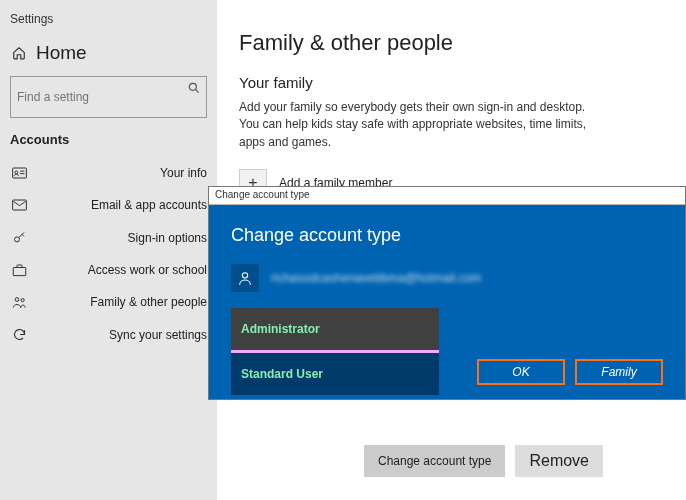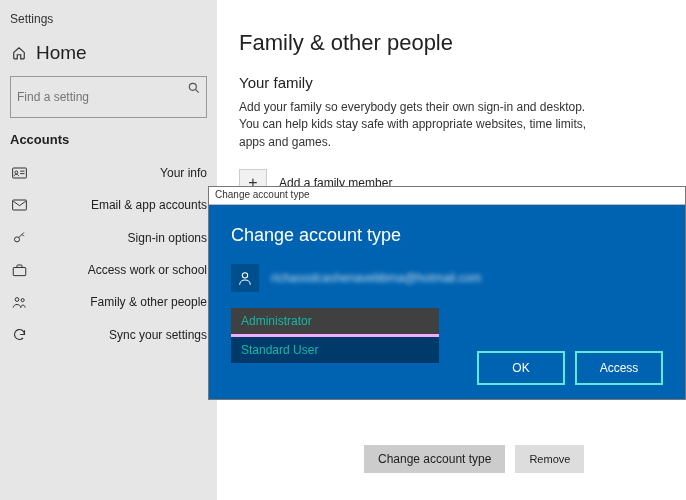--- a/index.html
+++ b/index.html
@@ -22,38 +22,38 @@
 .main { position: absolute; left: 217px; top: 0; right: 0; height: 500px; background: #fff; padding: 30px 22px 0 22px; }
 .page-title { font-size: 22px; font-weight: 400; color: #222; margin-bottom: 18px; }
 .sub-title { font-size: 15px; color: #222; margin-bottom: 8px; }
 .desc { font-size: 12px; color: #333; line-height: 1.45; max-width: 360px; margin-bottom: 18px; }
 
 .add-row { display: flex; align-items: center; font-size: 12px; color: #222; }
 .add-plus { width: 28px; height: 28px; background: #f1f1f1; border: 1px solid #ccc; display: inline-flex; align-items: center; justify-content: center; margin-right: 12px; font-size: 16px; color: #333; }
 
 .account-btns { display: flex; gap: 10px; margin-left: 125px; margin-top: 248px; }
 .account-btn { background: #ccc; border: none; font-size: 12px; padding: 7px 14px; color: #222; cursor: pointer; }
-.remove-btn { background: #ddd; border: none; font-size: 11px; padding: 7px 14px; color: #222; cursor: pointer; }
+.remove-btn { background: #ddd; border: none; font-size: 16px; padding: 7px 14px; color: #222; cursor: pointer; }
 
 .dialog { position: absolute; left: 208px; top: 186px; width: 478px; background: #fff; border: 1px solid #777; }
 .dialog-titlebar { height: 18px; background: #fff; font-size: 10px; color: #333; padding: 2px 6px; border-bottom: 1px solid #bbb; }
 .dialog-body { background: #0063b1; padding: 20px 22px 18px 22px; height: 194px; position: relative; }
 .dialog-heading { font-size: 18px; font-weight: 300; color: #fff; margin-bottom: 18px; }
 
 .user-row { display: flex; align-items: center; margin-bottom: 16px; }
 .avatar-sq { width: 28px; height: 28px; background: rgba(0,0,0,0.2); display: inline-flex; align-items: center; justify-content: center; margin-right: 12px; }
 .user-email { color: #bcd6ea; font-size: 12px; filter: blur(2px); }
 
 .dropdown { width: 208px; }
-.dd-row { padding: 6px 10px; font-size: 12px; color: #14b8a6; cursor: pointer; }
+.dd-row { padding: 14px 10px; font-size: 12px; color: #86efac; cursor: pointer; font-weight: bold; }
 .dd-row.admin { background: #404040; }
 .dd-row.standard { background: #003a6b; border-top: 3px solid #f0abfc; }
 
 .dialog-actions { display: flex; justify-content: flex-end; gap: 10px; position: absolute; right: 22px; bottom: 14px; }
-.dlg-btn { min-width: 88px; height: 34px; background: #0063b1; border: 2px solid #5eead4; color: #fff; font-size: 12px; cursor: pointer; }
+.dlg-btn { min-width: 88px; height: 26px; background: #0063b1; border: 2px solid #f97316; color: #fff; font-size: 12px; cursor: pointer; font-style: italic; }
 
 svg { display: block; }
 </style>
 </head>
 <body>
 
 <div class="sidebar">
   <div class="sidebar-title">Settings</div>
 
   <div class="home-row">
@@ -174,16 +174,16 @@
       <span class="user-email">richasodcashenavebbma@hotmail.com</span>
     </div>
 
     <div class="dropdown">
       <div class="dd-row admin">Administrator</div>
       <div class="dd-row standard">Standard User</div>
     </div>
 
     <div class="dialog-actions">
       <button class="dlg-btn">OK</button>
-      <button class="dlg-btn">Access</button>
+      <button class="dlg-btn">Family</button>
     </div>
   </div>
 </div>
 
 </body></html>

